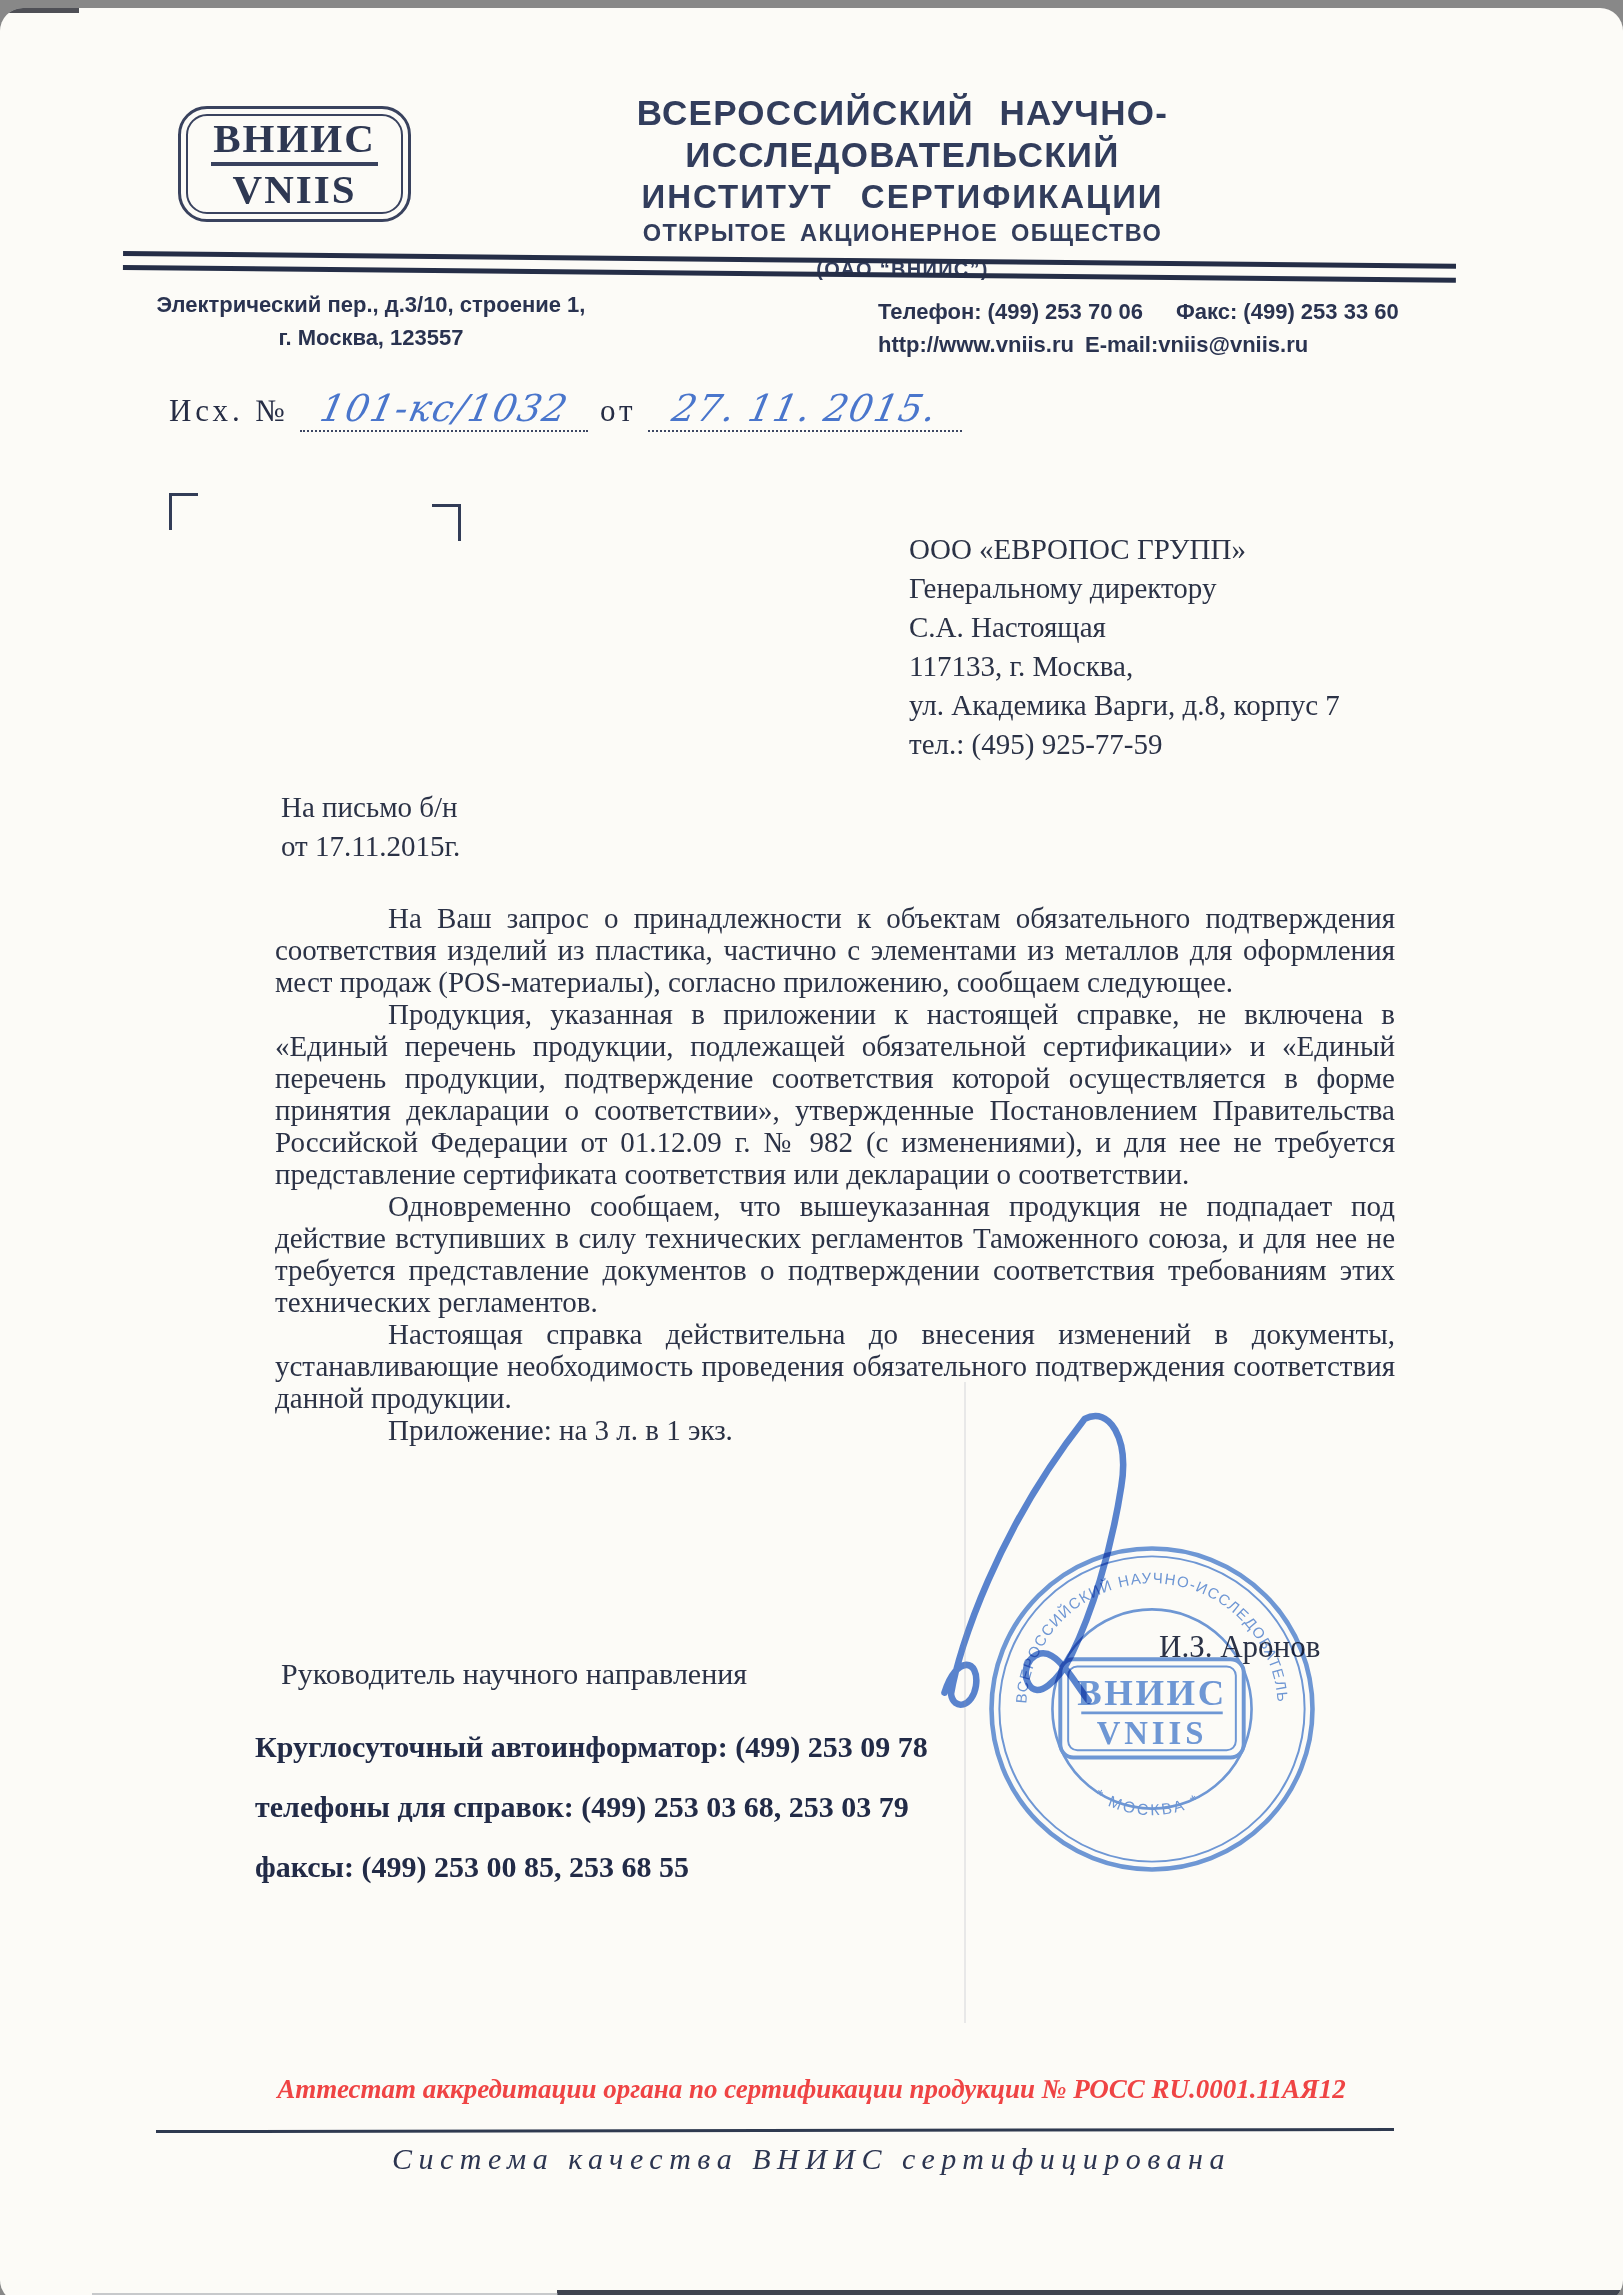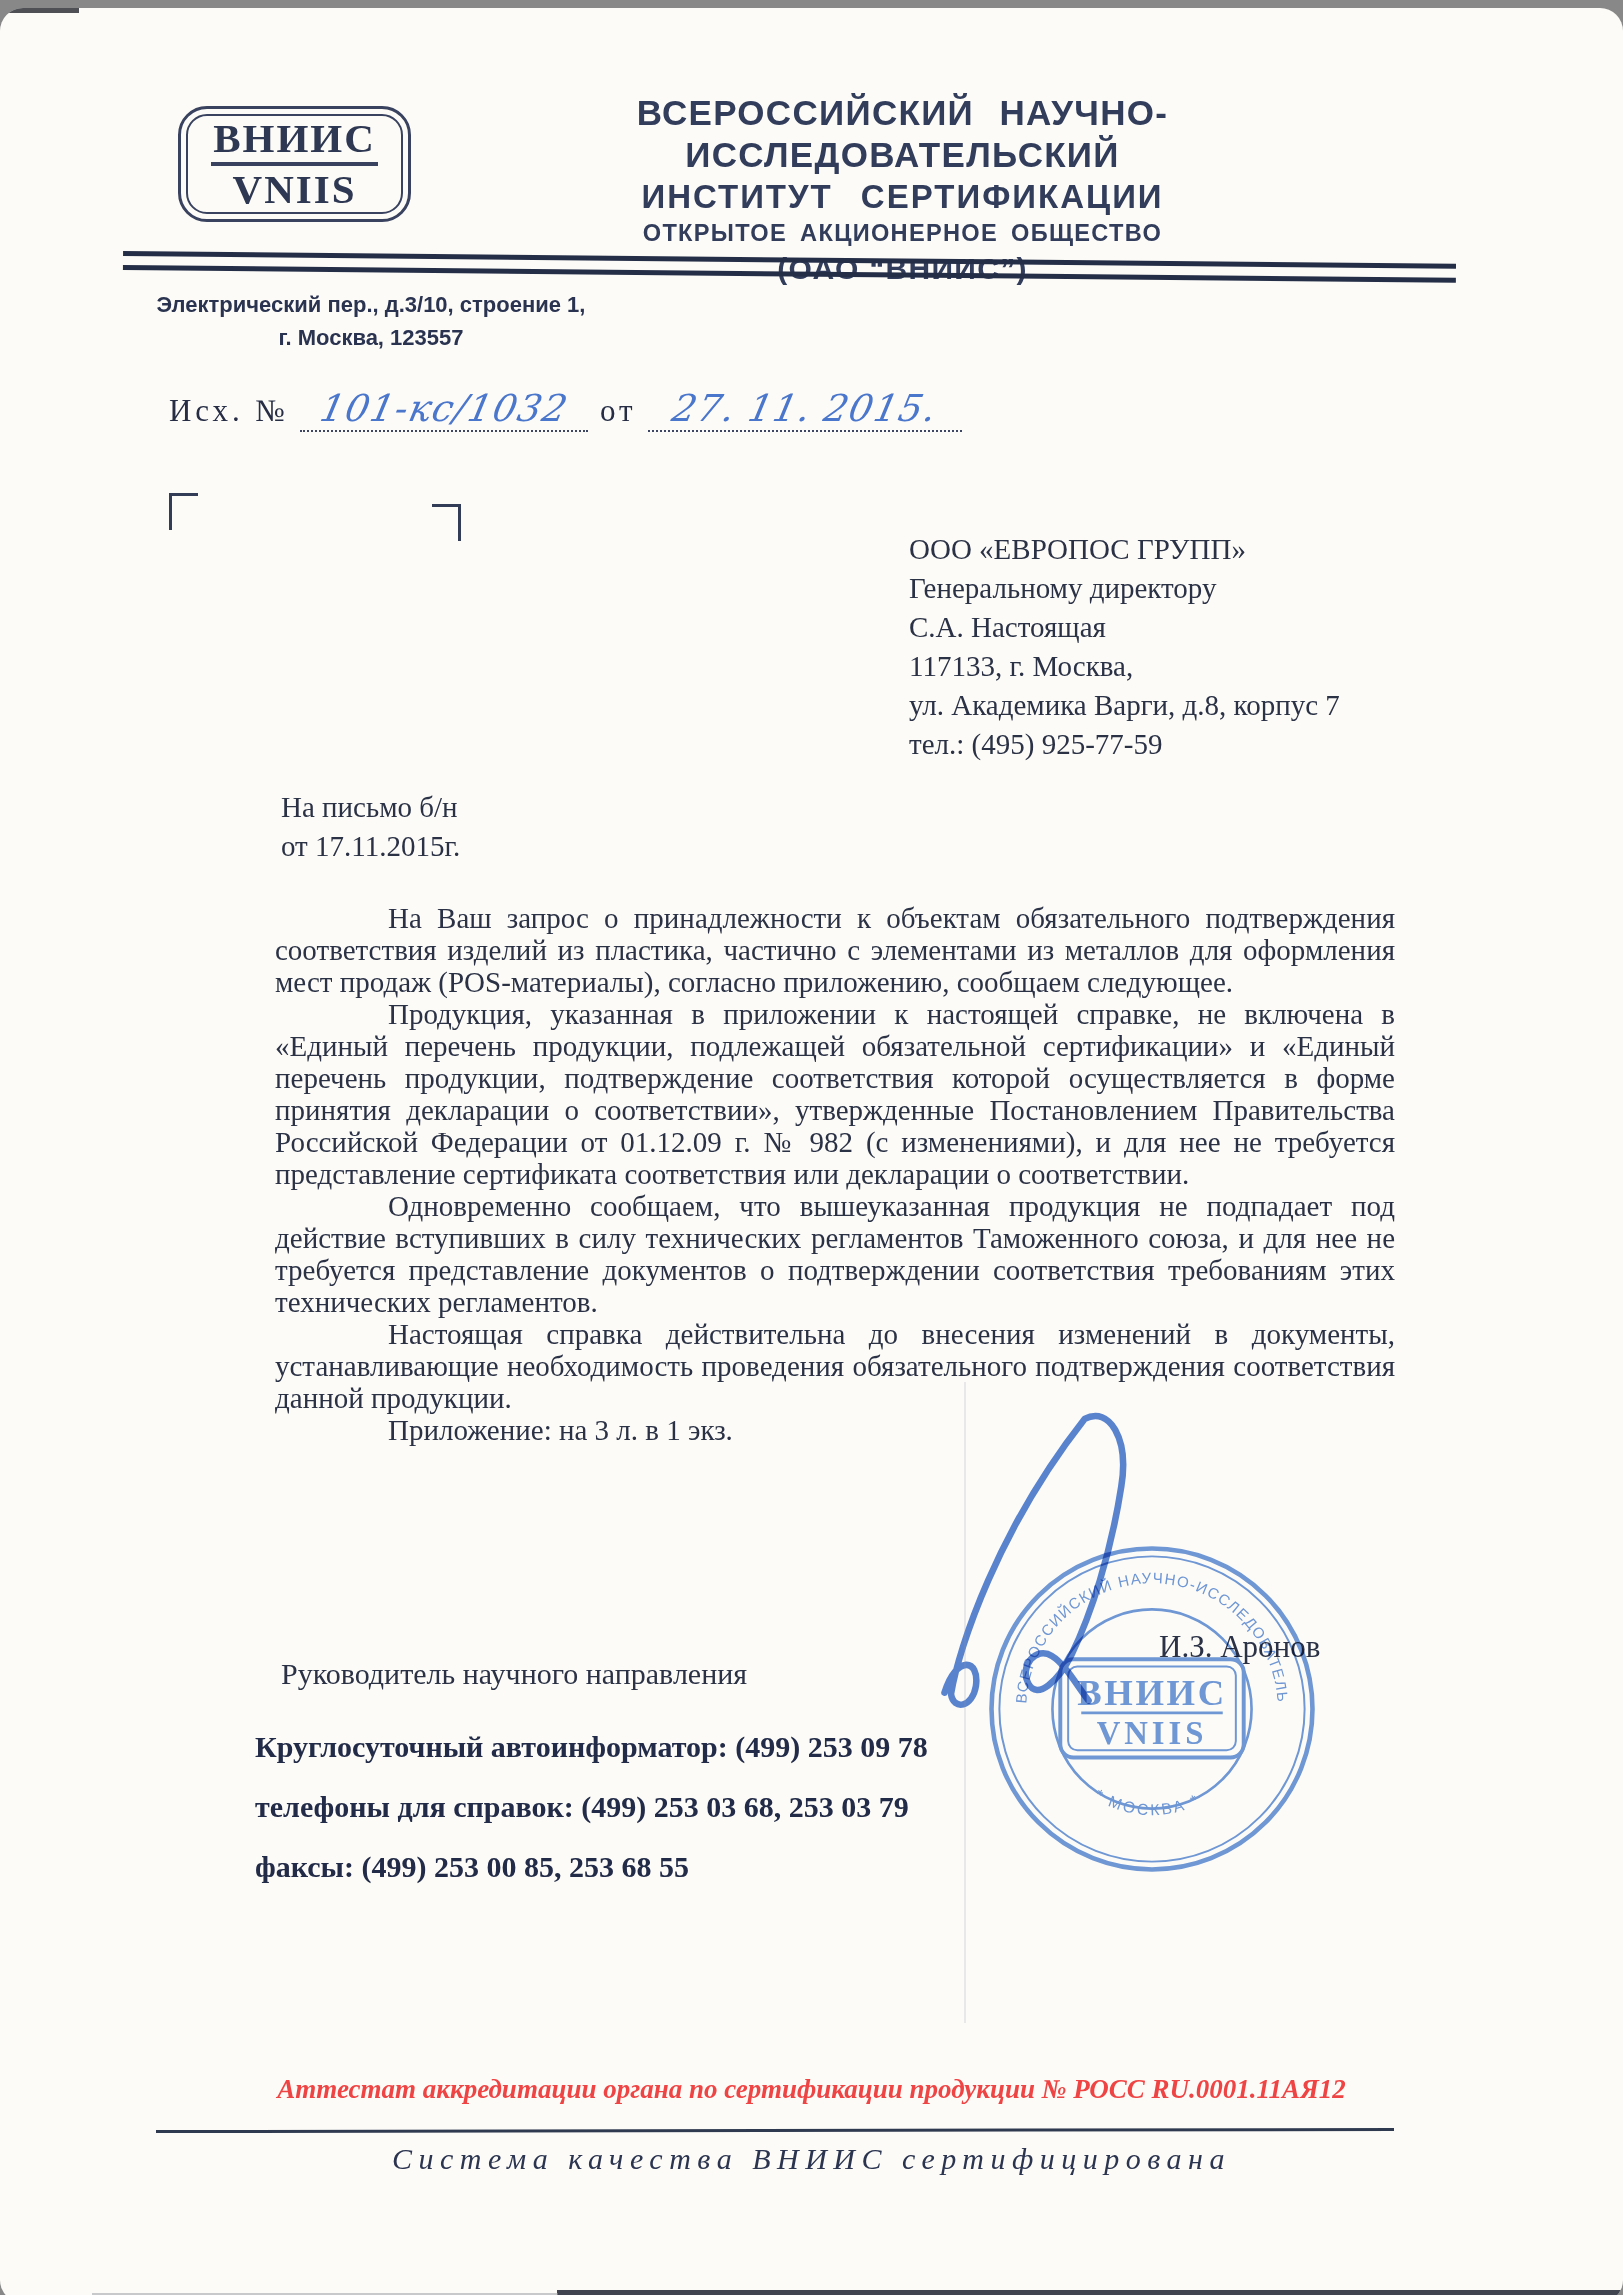--- a/index.html
+++ b/index.html
@@ -23,21 +23,21 @@
   }
   .logo-txt{font-family:"Liberation Serif",serif;font-weight:bold;font-size:41px;
     line-height:41px;letter-spacing:2px;color:#2e3852;}
   .logo-div{width:78%;height:3.3px;background:#39425e;margin:3.3px 0;}
 
   .head-block{left:461px;top:84px;width:883px;text-align:center;
     font-family:"Liberation Sans",sans-serif;font-weight:bold;color:#323d5c;}
   .head-l1{font-size:35px;letter-spacing:1.3px;word-spacing:14.4px;line-height:42px;}
   .head-l2{font-size:33px;letter-spacing:2px;word-spacing:17px;line-height:41px;}
   .head-l3{font-size:23.6px;letter-spacing:1.3px;word-spacing:5.2px;line-height:33px;}
-  .head-l4{font-size:30px;letter-spacing:1.3px;line-height:38px;}
+  .head-l4{font-size:20px;letter-spacing:1.3px;line-height:38px;}
 
   .double-rule{
     left:123px;top:243px;width:1333px;height:8.5px;
     border-top:5.9px solid #252e47;border-bottom:5.2px solid #252e47;
     transform:rotate(0.55deg);transform-origin:left center;
   }
 
   .addr{left:116px;top:280px;width:510px;text-align:center;
     font-family:"Liberation Sans",sans-serif;font-weight:bold;
     font-size:22px;line-height:33px;color:#2a3350;}
@@ -119,20 +119,24 @@
     <div class="head-l4">(ОАО “ВНИИС”)</div>
   </div>
 
   <div class="abs double-rule"></div>
 
   <div class="abs addr">
     <div>Электрический пер., д.3/10, строение 1,</div>
     <div>г. Москва, 123557</div>
   </div>
 
+  <div class="abs contact">
+    <div>Телефон: (499) 253 70 06  Факс: (499) 253 33 60</div>
+    <div>http://www.vniis.ru E-mail:vniis@vniis.ru</div>
+  </div>
 
   <div class="abs ref-line">
     <span>Исх.  №</span>
     <span class="u-dot ref-num"><span class="hand">101-кс/1032</span></span>
     <span>от</span>
     <span class="u-dot ref-date"><span class="hand">27. 11. 2015.</span></span>
   </div>
 
   <div class="abs corner corner-l"></div>
   <div class="abs corner corner-r"></div>

